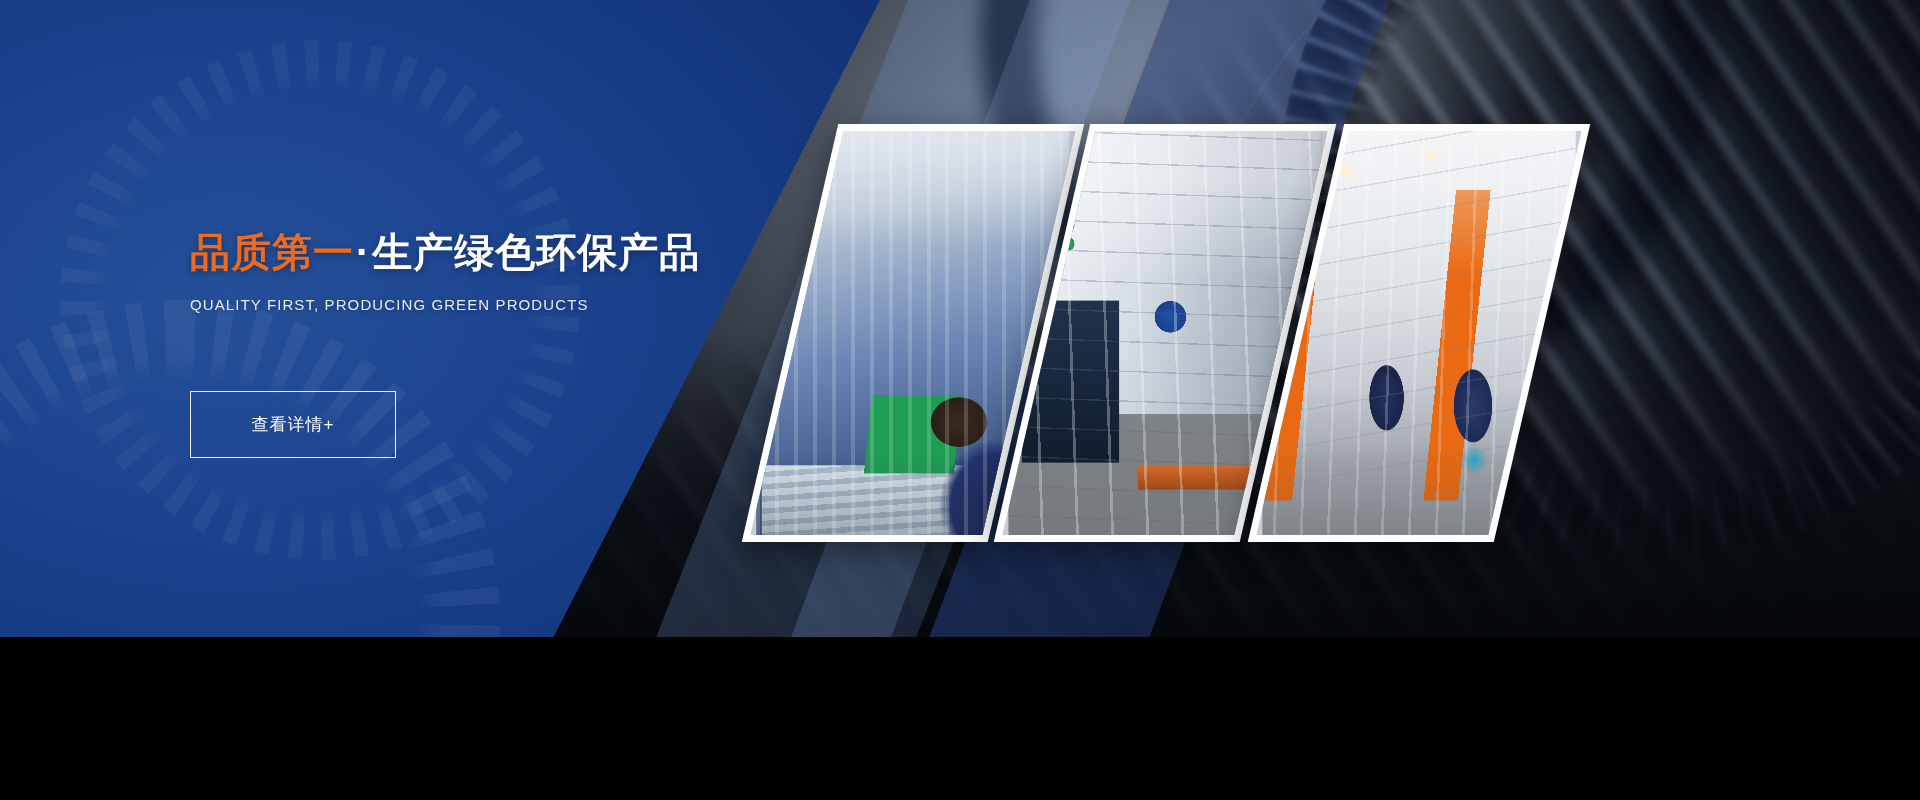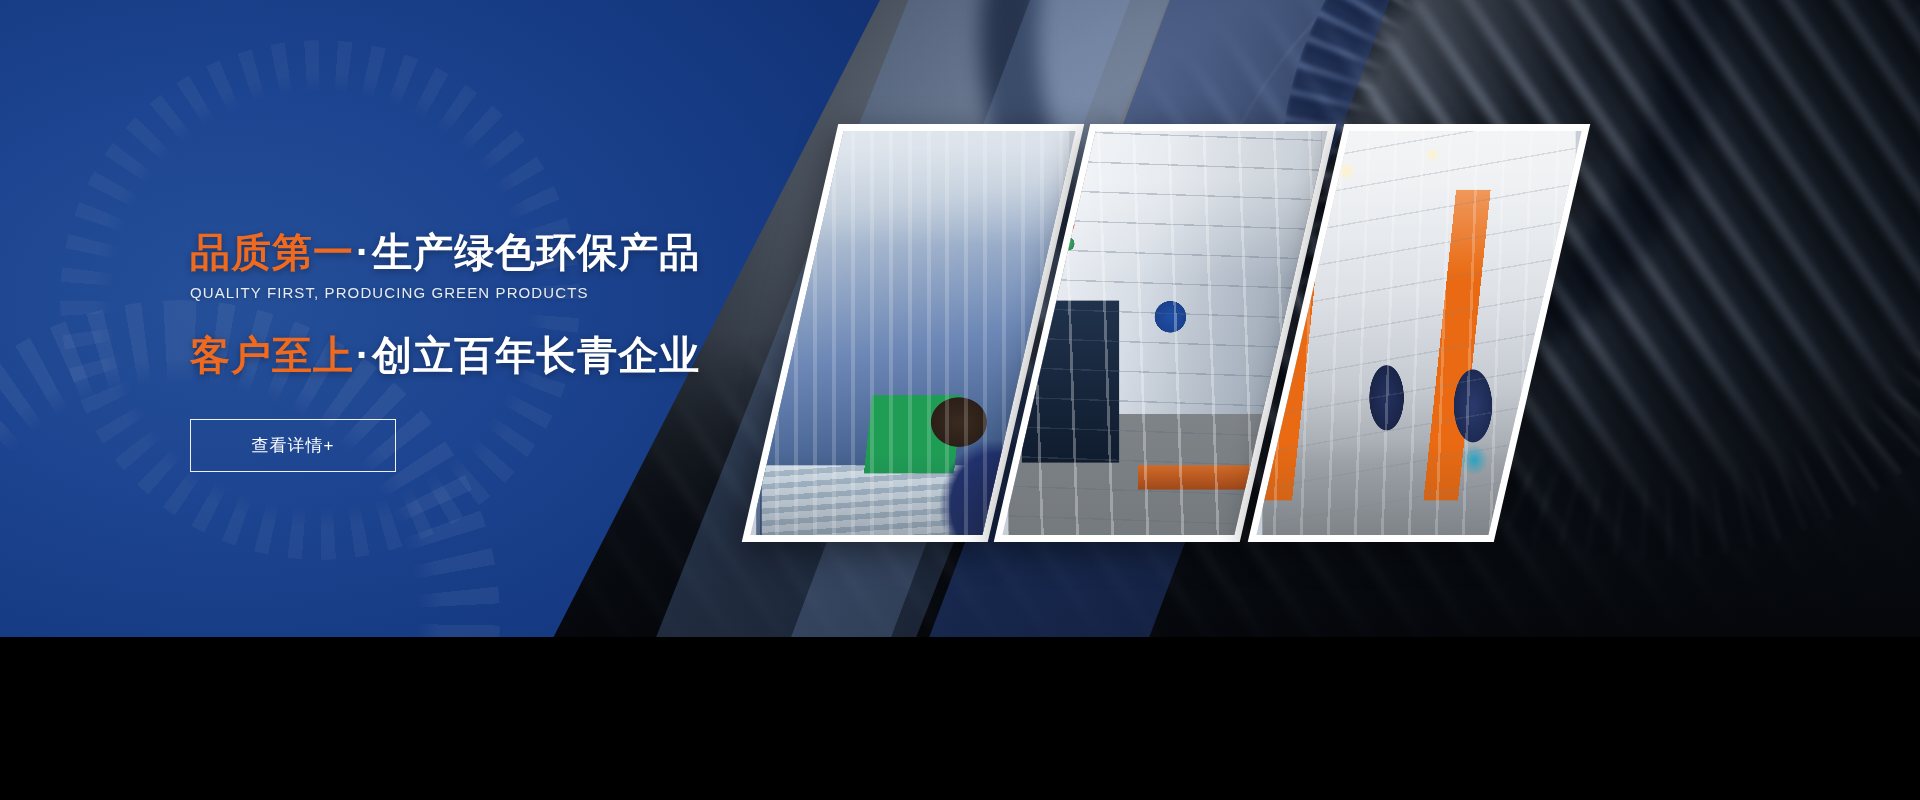--- a/index.html
+++ b/index.html
@@ -184,34 +184,34 @@
     letter-spacing: 1px;
     white-space: nowrap;
     text-shadow: 0 2px 7px rgba(0,0,0,.35);
   }
   .head .hl { color: #ef6a1e; }
   .head .dot { color: #ffffff; padding: 0 2px; }
   .sub {
     font-size: 15px;
     color: #e7ecf5;
     letter-spacing: 1.1px;
-    margin-top: 12px;
+    margin-top: 24px;
     white-space: nowrap;
     text-shadow: 0 1px 4px rgba(0,0,0,.3);
   }
   .gap { height: 34px; }
 
   .cta {
     display: inline-block;
     margin-top: 44px;
     border: 1px solid rgba(255,255,255,.92);
     color: #ffffff;
     font-size: 17px;
     letter-spacing: 1px;
-    padding: 14px 52px;
+    padding: 21px 52px;
     background: transparent;
     cursor: pointer;
     text-align: center;
     min-width: 100px;
   }
 
   
   .cards {
     position: absolute;
     inset: 0;
@@ -391,21 +391,18 @@
   <div class="copy">
 
     <div class="head">
       <span class="hl">品质第一</span><span class="dot">·</span><span>生产绿色环保产品</span>
     </div>
 
     <div class="sub">QUALITY FIRST, PRODUCING GREEN PRODUCTS</div>
 
     <div class="gap"></div>
 
-    <div class="head">
-      <span class="hl">客户至上</span><span class="dot">·</span><span>创立百年长青企业</span>
-    </div>
 
 
     <div class="cta">查看详情+</div>
   </div>
 
 </div>
 
 </body></html>

